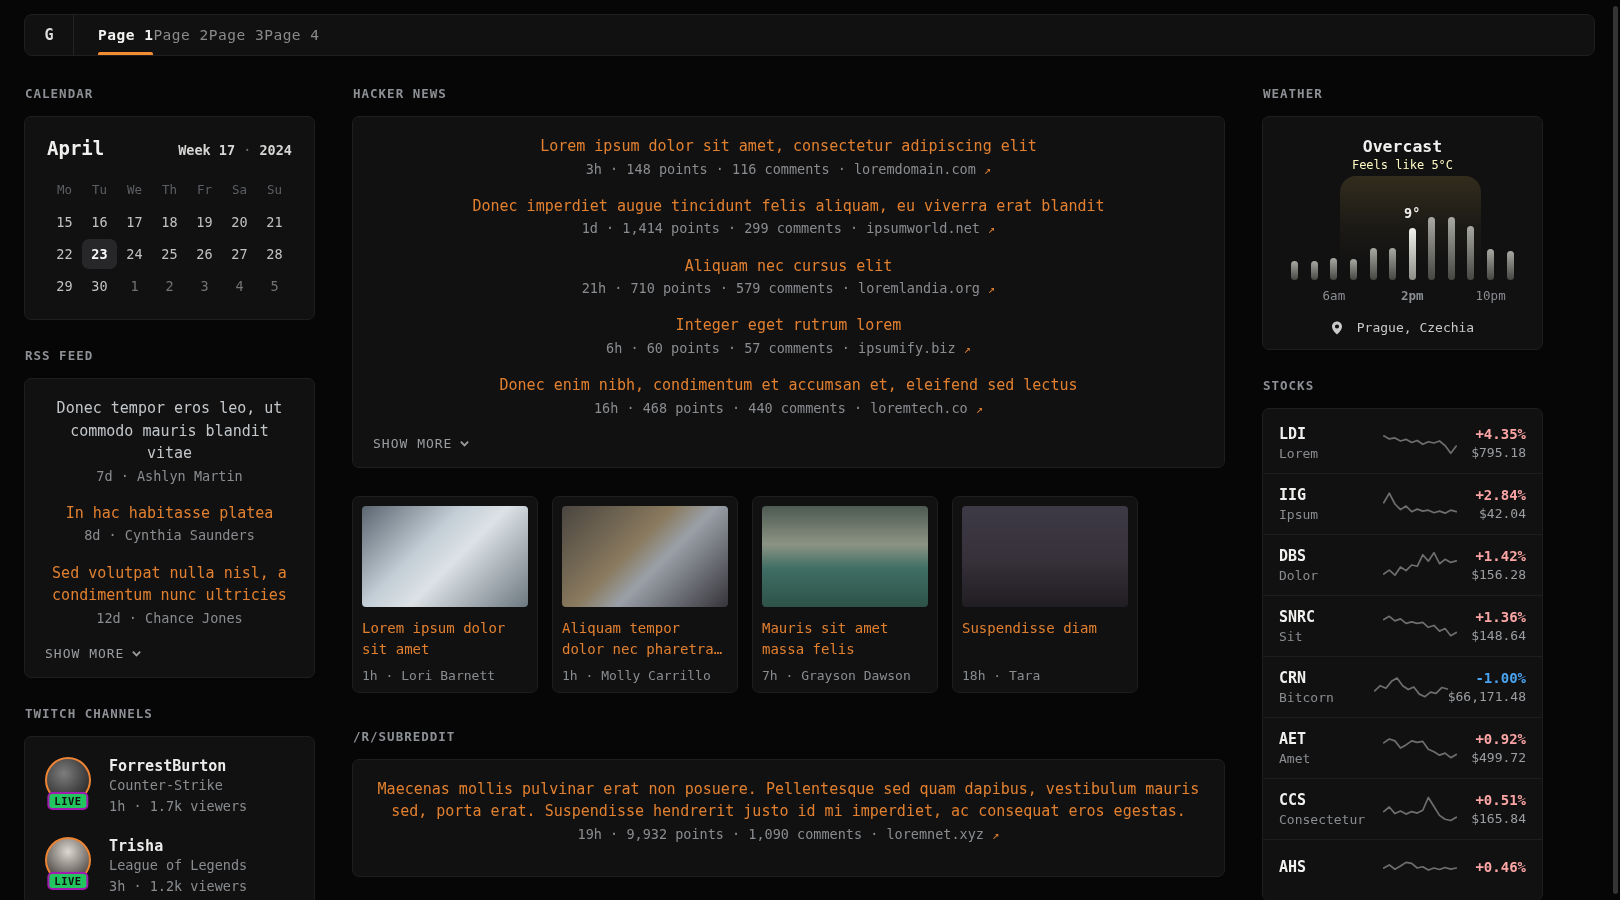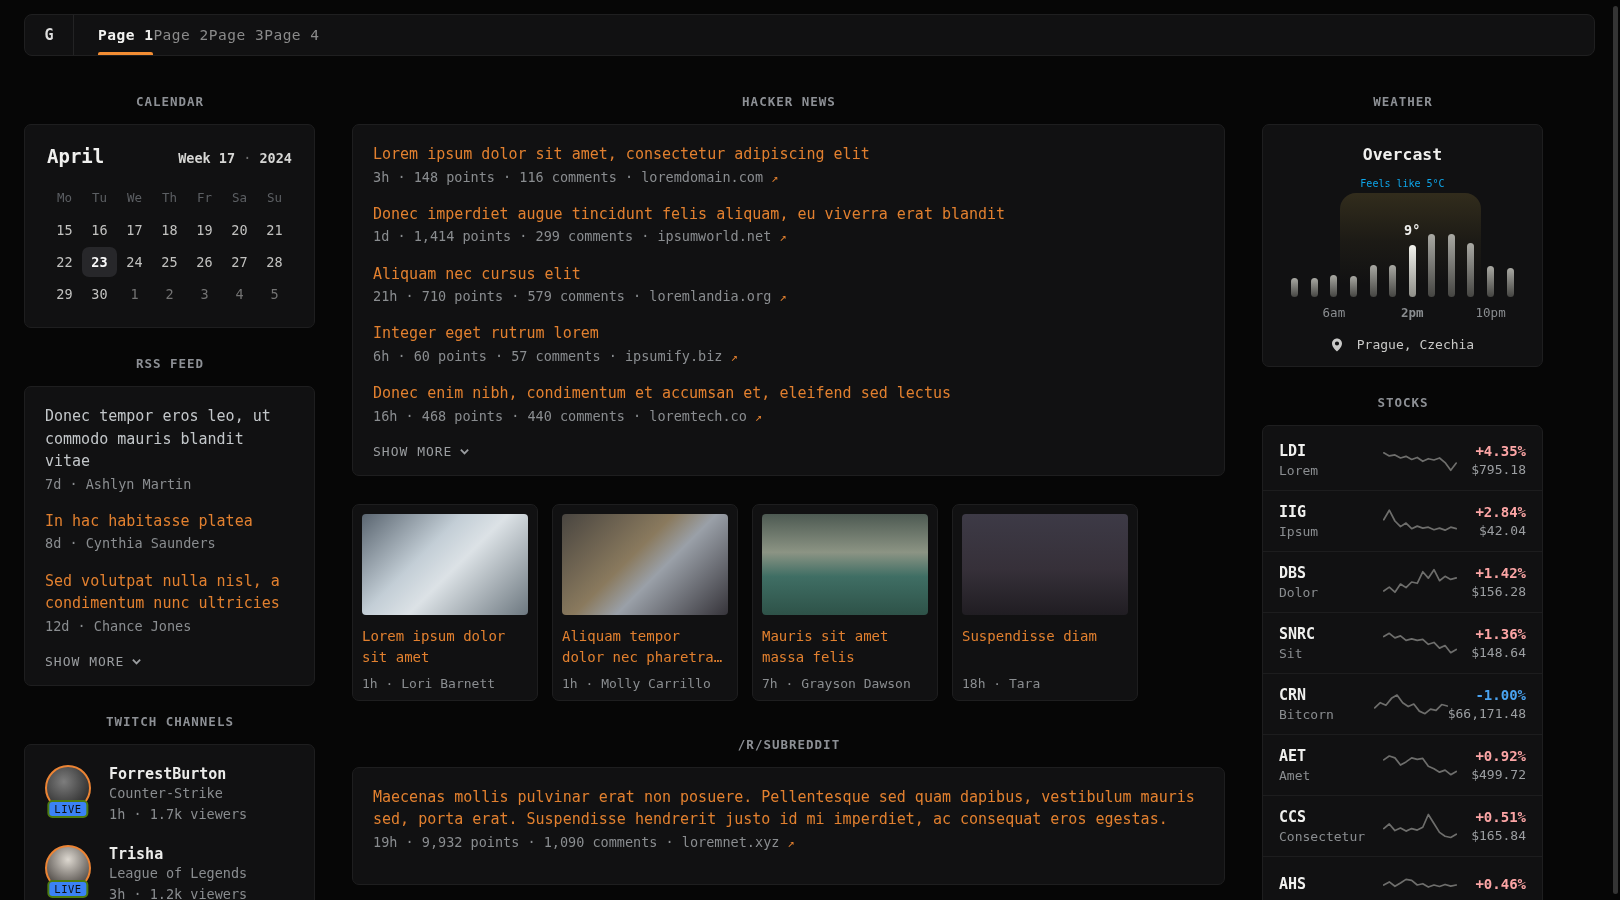--- a/index.html
+++ b/index.html
@@ -33,70 +33,70 @@
   }
   
   .scrollbar-track { position:absolute; right:2px; top:0; width:5px; height:900px; }
   .scrollbar-thumb { position:absolute; top:6px; width:5px; height:888px; border-radius:3px; background:#343434; }
   
   .grid {
     position:absolute; left:24px; top:78px; width:1519px;
     display:grid; grid-template-columns:291px 873px 281px; column-gap:37px;
   }
   .section-title {
-    color:#8d9095; font-size:12.5px; letter-spacing:1px; margin:16px 0 15px 1px;text-align:center;
+    color:#8d9095; font-size:12.5px; letter-spacing:1px; margin:8px 0 15px 1px;
   }
   .card {
     background:#111112; border:1px solid #1e1e1f; border-radius:7px;
   }
   .mt { margin-top:28px; }
   
   .cal-card { padding:20px 22px 18px; }
   .cal-head { display:flex; justify-content:space-between; align-items:baseline; }
   .cal-month { font-size:19px; font-weight:bold; color:#f0f0ee; }
   .cal-week { font-size:13.5px; color:#d6d6d4; font-weight:bold; }
   .cal-week .dot { color:#6f6f6f; font-weight:normal; }
   .cal-grid { display:grid; grid-template-columns:repeat(7,1fr); row-gap:2px; margin-top:16px; text-align:center; }
   .cal-cell { height:30px; line-height:30px; font-size:13.5px; }
   .cal-cell.dow { color:#5c5f63; font-size:12.5px; }
   .cal-cell.day { color:#c2c2c0; border-radius:7px; }
   .cal-cell.day.muted { color:#737373; }
   .cal-cell.day.selected { background:#27272a; color:#fafafa; font-weight:bold; }
   
   .feed-card { padding:18px 20px 16px; }
-  .feed-item { margin-bottom:16px; }
+  .feed-item { margin-bottom:16px;text-align:center; }
   .feed-title { color:#e2802f; font-size:15px; line-height:1.5; cursor:pointer; }
   .feed-title.visited { color:#c3c7ca; }
   .feed-meta { color:#8a8d90; font-size:13.5px; line-height:1.5; margin-top:1px; }
   .feed-meta .arrow { color:#e2802f; font-size:12px; }
   .show-more { display:flex; align-items:center; gap:7px; color:#9a9da0; font-size:13px; letter-spacing:1px; cursor:pointer; margin-top:18px; }
   .chev { width:11px; height:11px; }
   .chev polyline { fill:none; stroke:#9a9da0; stroke-width:2; }
   
   .twitch-card { padding:20px 20px 10px; }
   .tw-item { display:flex; gap:18px; margin-bottom:20px; }
   .tw-avatar-wrap { position:relative; width:46px; height:46px; flex:none; }
   .tw-avatar { width:46px; height:46px; border-radius:50%; border:2px solid #ec8434; }
   .live-badge {
     position:absolute; left:50%; bottom:-7px; transform:translateX(-50%);
-    background:#3b82f6; color:#111; font-size:10.5px; font-weight:normal;
-    padding:1px 5px; border-radius:5px; border:2px solid #4d7c0f; letter-spacing:.5px;
+    background:#22c55e; color:#111; font-size:10.5px; font-weight:bold;
+    padding:1px 5px; border-radius:5px; border:2px solid #a21caf; letter-spacing:.5px;
   }
   .tw-name { color:#ececea; font-size:15px; font-weight:bold; }
   .tw-cat, .tw-meta { color:#8a8d90; font-size:13.5px; line-height:1.55; }
   
   .videos-row { display:flex; gap:14px; overflow:hidden; }
   .video-card { width:186px; flex:none; background:#111112; border:1px solid #1e1e1f; border-radius:7px; padding:9px; }
   .video-thumb { height:101px; border-radius:4px; }
   .video-title { color:#e2802f; font-size:14px; line-height:1.55; margin-top:11px; height:44px; overflow:hidden; cursor:pointer; }
   .video-meta { color:#8a8d90; font-size:13px; margin-top:6px; white-space:nowrap; overflow:hidden; }
   
   .weather-card { padding:20px 16px 14px; text-align:center; }
   .w-cond { font-size:16.5px; font-weight:bold; color:#f0f0ee; }
-  .w-feels { font-size:10px; color:#0ea5e9; margin-top:14px; }
+  .w-feels { font-size:12px; color:#fef9c3; margin-top:2px; }
   .w-chart { position:relative; height:78px; margin:30px 6px 0; display:flex; align-items:flex-end; }
   .day-block {
     position:absolute; left:23.5%; width:60%; top:-26px; bottom:-4px;
     border-radius:16px;
     background:linear-gradient(180deg, rgba(126,108,52,.30) 0%, rgba(126,108,52,.10) 45%, rgba(126,108,52,0) 85%);
   }
   .wbar-slot { flex:1; display:flex; justify-content:center; align-items:flex-end; height:100%; position:relative; }
   .wbar { width:7px; border-radius:4px; background:linear-gradient(180deg,#a9a9a3,#454542); position:relative; }
   .wbar.current { background:linear-gradient(180deg,#f2f2ec,#8e8e88); }
   .wbar-label { position:absolute; top:-23px; left:50%; transform:translateX(-50%); color:#efefed; font-size:13.5px; font-weight:bold; }

